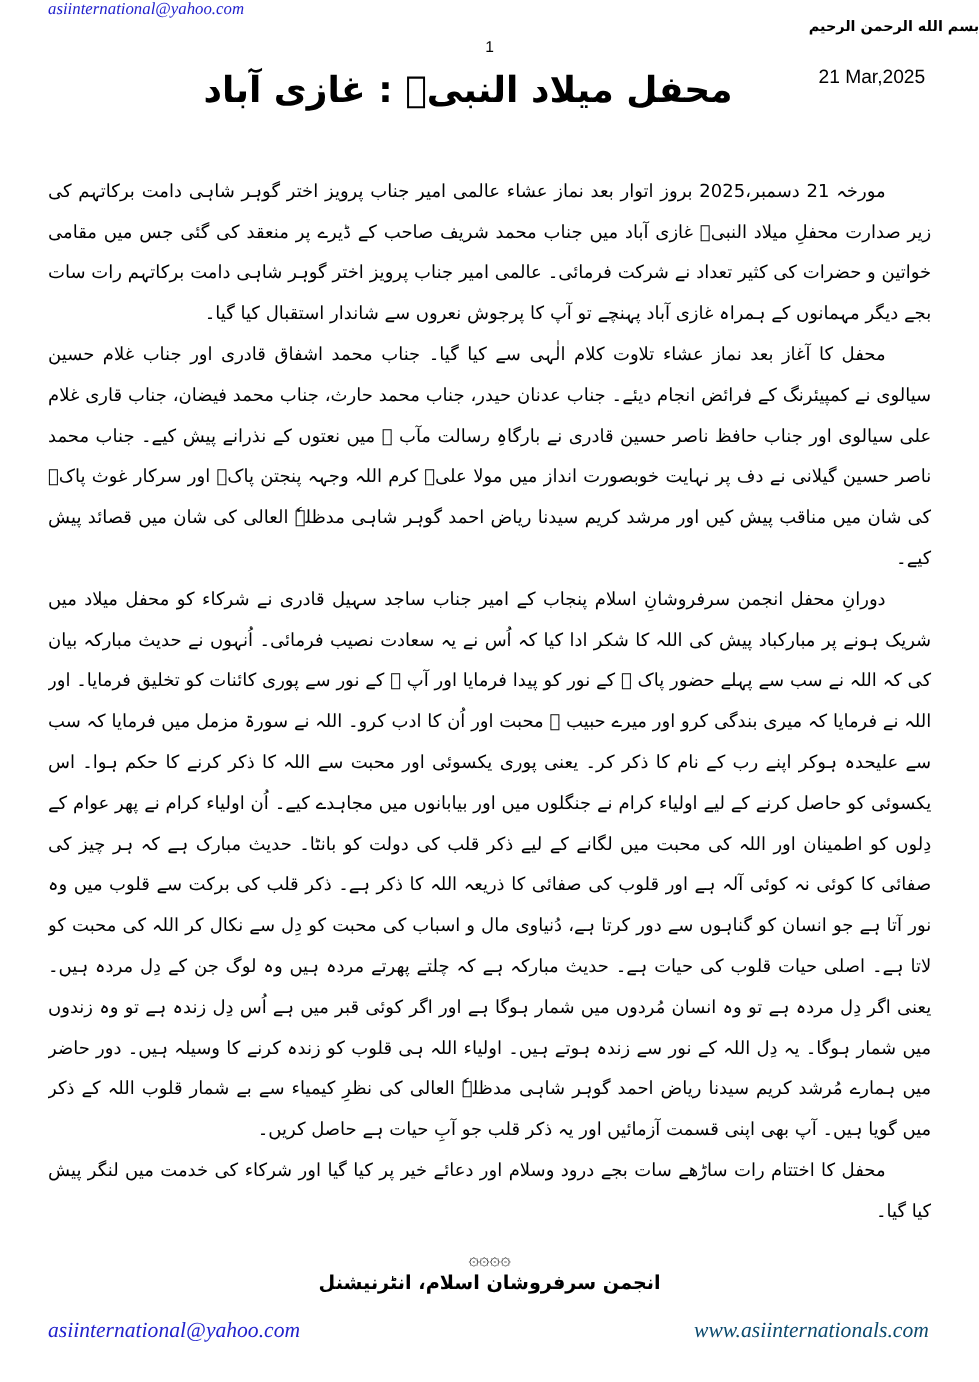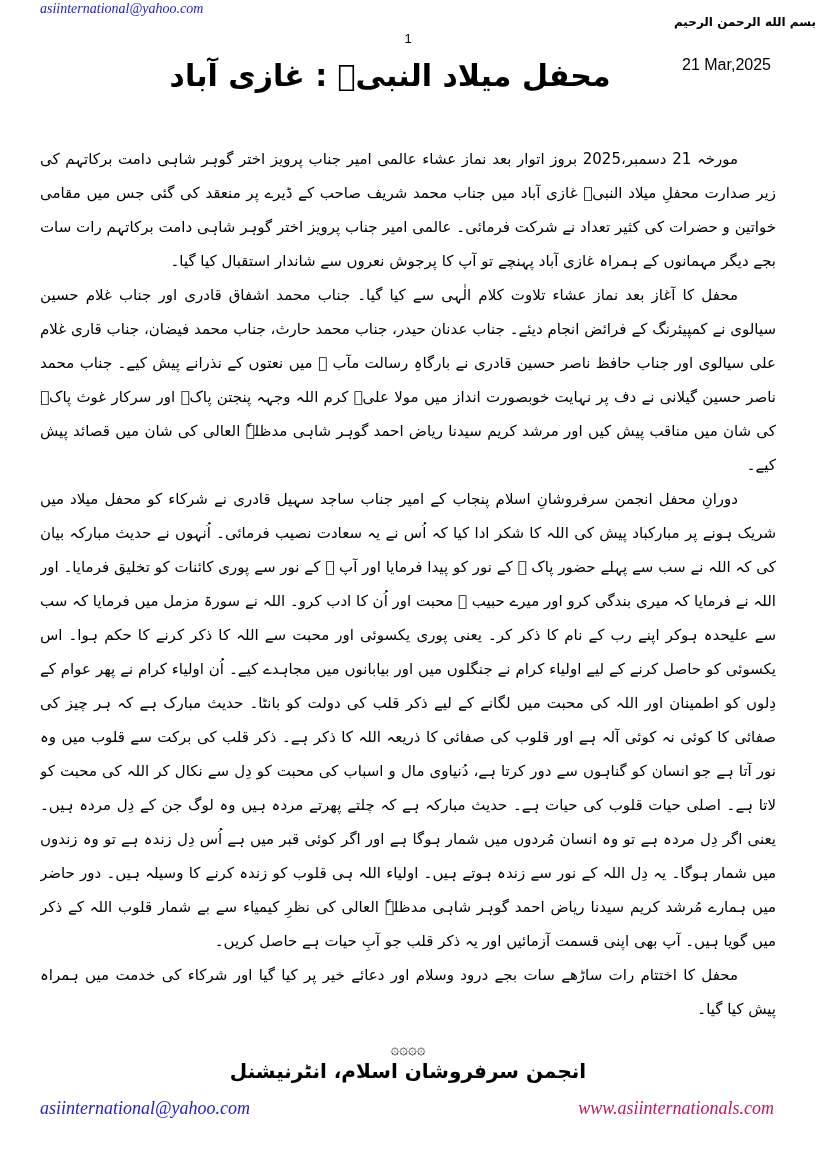--- a/index.html
+++ b/index.html
@@ -59,36 +59,36 @@
     position:absolute; top:1040px; left:0; width:100%;
     text-align:center;
     font-size:15px;
     letter-spacing:9px;
   }
   .org-name {
     position:absolute; top:1059px; left:0; width:100%;
     text-align:center;
     direction:rtl;
     font-weight:bold;
-    font-size:20px;
+    font-size:16px;
   }
   .footer-email {
     position:absolute; top:1098px; left:40px;
     font-family:"Liberation Serif", serif;
     font-style:italic;
     font-size:18px;
     color:#2222cc;
     text-decoration:none;
   }
   .footer-site {
     position:absolute; top:1098px; right:42px;
     font-family:"Liberation Serif", serif;
     font-style:italic;
     font-size:18px;
-    color:#be185d;
+    color:#0c4a6e;
     text-decoration:none;
   }
 </style>
 </head>
 <body>
 
 <div class="page">
 
   <a class="email-top">asiinternational@yahoo.com</a>
 
@@ -97,21 +97,21 @@
   <div class="page-number">1</div>
 
   <div class="doc-date">21 Mar,2025</div>
 
   <div class="doc-title">محفل میلاد النبیؐ : غازی آباد</div>
 
   <div class="doc-body">
     <p>مورخہ 21 دسمبر،2025 بروز اتوار بعد نماز عشاء عالمی امیر جناب پرویز اختر گوہر شاہی دامت برکاتہم کی زیر صدارت محفلِ میلاد النبیؐ غازی آباد میں جناب محمد شریف صاحب کے ڈیرے پر منعقد کی گئی جس میں مقامی خواتین و حضرات کی کثیر تعداد نے شرکت فرمائی۔ عالمی امیر جناب پرویز اختر گوہر شاہی دامت برکاتہم رات سات بجے دیگر مہمانوں کے ہمراہ غازی آباد پہنچے تو آپ کا پرجوش نعروں سے شاندار استقبال کیا گیا۔</p>
     <p>محفل کا آغاز بعد نماز عشاء تلاوت کلام الٰہی سے کیا گیا۔ جناب محمد اشفاق قادری اور جناب غلام حسین سیالوی نے کمپیئرنگ کے فرائض انجام دیئے۔ جناب عدنان حیدر، جناب محمد حارث، جناب محمد فیضان، جناب قاری غلام علی سیالوی اور جناب حافظ ناصر حسین قادری نے بارگاہِ رسالت مآب ﷺ میں نعتوں کے نذرانے پیش کیے۔ جناب محمد ناصر حسین گیلانی نے دف پر نہایت خوبصورت انداز میں مولا علیؑ کرم اللہ وجہہ پنجتن پاکؑ اور سرکار غوث پاکؒ کی شان میں مناقب پیش کیں اور مرشد کریم سیدنا ریاض احمد گوہر شاہی مدظلہٗ العالی کی شان میں قصائد پیش کیے۔</p>
     <p>دورانِ محفل انجمن سرفروشانِ اسلام پنجاب کے امیر جناب ساجد سہیل قادری نے شرکاء کو محفل میلاد میں شریک ہونے پر مبارکباد پیش کی اللہ کا شکر ادا کیا کہ اُس نے یہ سعادت نصیب فرمائی۔ اُنہوں نے حدیث مبارکہ بیان کی کہ اللہ نے سب سے پہلے حضور پاک ﷺ کے نور کو پیدا فرمایا اور آپ ﷺ کے نور سے پوری کائنات کو تخلیق فرمایا۔ اور اللہ نے فرمایا کہ میری بندگی کرو اور میرے حبیب ﷺ محبت اور اُن کا ادب کرو۔ اللہ نے سورۃ مزمل میں فرمایا کہ سب سے علیحدہ ہوکر اپنے رب کے نام کا ذکر کر۔ یعنی پوری یکسوئی اور محبت سے اللہ کا ذکر کرنے کا حکم ہوا۔ اس یکسوئی کو حاصل کرنے کے لیے اولیاء کرام نے جنگلوں میں اور بیابانوں میں مجاہدے کیے۔ اُن اولیاء کرام نے پھر عوام کے دِلوں کو اطمینان اور اللہ کی محبت میں لگانے کے لیے ذکر قلب کی دولت کو بانٹا۔ حدیث مبارک ہے کہ ہر چیز کی صفائی کا کوئی نہ کوئی آلہ ہے اور قلوب کی صفائی کا ذریعہ اللہ کا ذکر ہے۔ ذکر قلب کی برکت سے قلوب میں وہ نور آتا ہے جو انسان کو گناہوں سے دور کرتا ہے، دُنیاوی مال و اسباب کی محبت کو دِل سے نکال کر اللہ کی محبت کو لاتا ہے۔ اصلی حیات قلوب کی حیات ہے۔ حدیث مبارکہ ہے کہ چلتے پھرتے مردہ ہیں وہ لوگ جن کے دِل مردہ ہیں۔ یعنی اگر دِل مردہ ہے تو وہ انسان مُردوں میں شمار ہوگا ہے اور اگر کوئی قبر میں ہے اُس دِل زندہ ہے تو وہ زندوں میں شمار ہوگا۔ یہ دِل اللہ کے نور سے زندہ ہوتے ہیں۔ اولیاء اللہ ہی قلوب کو زندہ کرنے کا وسیلہ ہیں۔ دور حاضر میں ہمارے مُرشد کریم سیدنا ریاض احمد گوہر شاہی مدظلہٗ العالی کی نظرِ کیمیاء سے بے شمار قلوب اللہ کے ذکر میں گویا ہیں۔ آپ بھی اپنی قسمت آزمائیں اور یہ ذکر قلب جو آبِ حیات ہے حاصل کریں۔</p>
-    <p>محفل کا اختتام رات ساڑھے سات بجے درود وسلام اور دعائے خیر پر کیا گیا اور شرکاء کی خدمت میں ہمراہ پیش کیا گیا۔</p>
+    <p>محفل کا اختتام رات ساڑھے سات بجے درود وسلام اور دعائے خیر پر کیا گیا اور شرکاء کی خدمت میں لنگر پیش کیا گیا۔</p>
   </div>
 
   <div class="ornaments">۞۞۞۞</div>
 
   <div class="org-name">انجمن سرفروشان اسلام، انٹرنیشنل</div>
 
   <a class="footer-email">asiinternational@yahoo.com</a>
 
   <a class="footer-site">www.asiinternationals.com</a>
 

